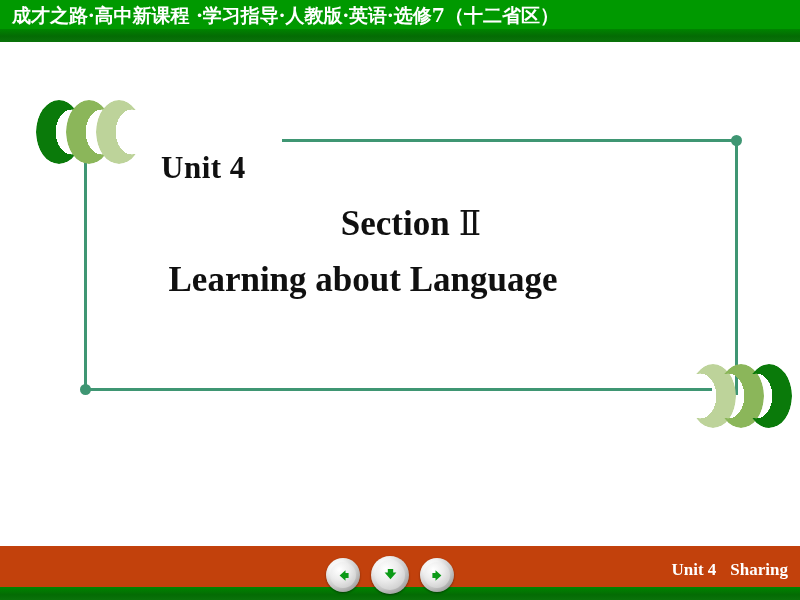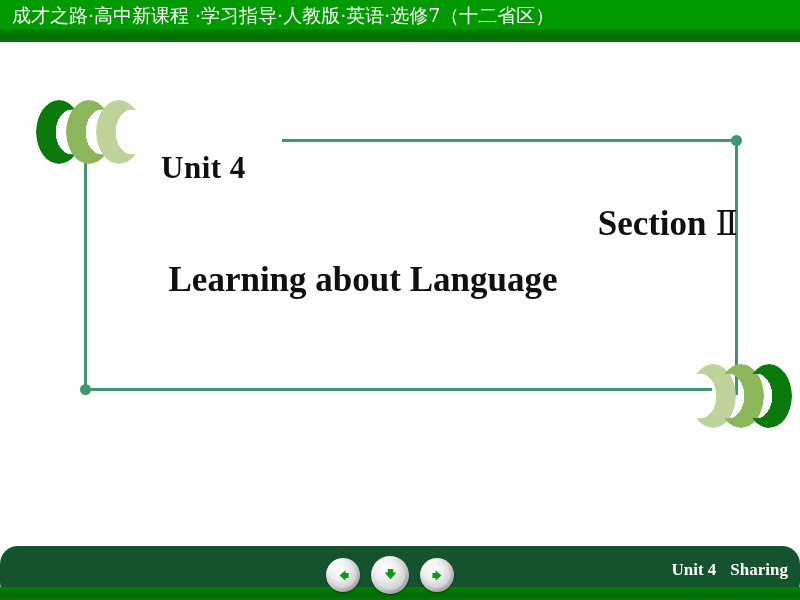--- a/index.html
+++ b/index.html
@@ -28,21 +28,21 @@
     left: 0; bottom: 0;
     width: 800px;
     height: 13px;
     background: linear-gradient(to bottom, #008400 0%, #046b04 55%, #0a730a 100%);
   }
   .header-title {
     position: absolute;
     left: 12px;
     top: 1px;
     font-family: "DejaVu Serif", "Liberation Serif", serif;
-    font-weight: normal;
+    font-weight: bold;
     font-size: 19px;
     line-height: 28px;
     color: #ffffff;
     letter-spacing: 0px;
     white-space: nowrap;
   }
 
   
   .stage {
     position: absolute;
@@ -120,21 +120,21 @@
     font-weight: bold;
     color: #101010;
     letter-spacing: 0.5px;
     white-space: nowrap;
   }
   .section-title {
     position: absolute;
     left: 84px;
     top: 162px;
     width: 654px;
-    text-align: right;
+    text-align: center;
     font-size: 35px;
     font-weight: bold;
     color: #101010;
     white-space: nowrap;
   }
   .section-title .numeral {
     font-weight: normal;
     font-size: 33px;
     padding-left: 9px;
   }
@@ -149,22 +149,21 @@
     color: #101010;
     white-space: nowrap;
   }
 
   
   .footer {
     position: absolute;
     left: 0; top: 546px;
     width: 800px;
     height: 54px;
-    background: #14532d;
-    border-radius: 18px;
+    background: #c2410c;
   }
   .footer-strip {
     position: absolute;
     left: 0; bottom: 0;
     width: 800px;
     height: 13px;
     background: linear-gradient(to bottom, #008400 0%, #046b04 60%, #0a730a 100%);
   }
   .footer-label {
     position: absolute;

